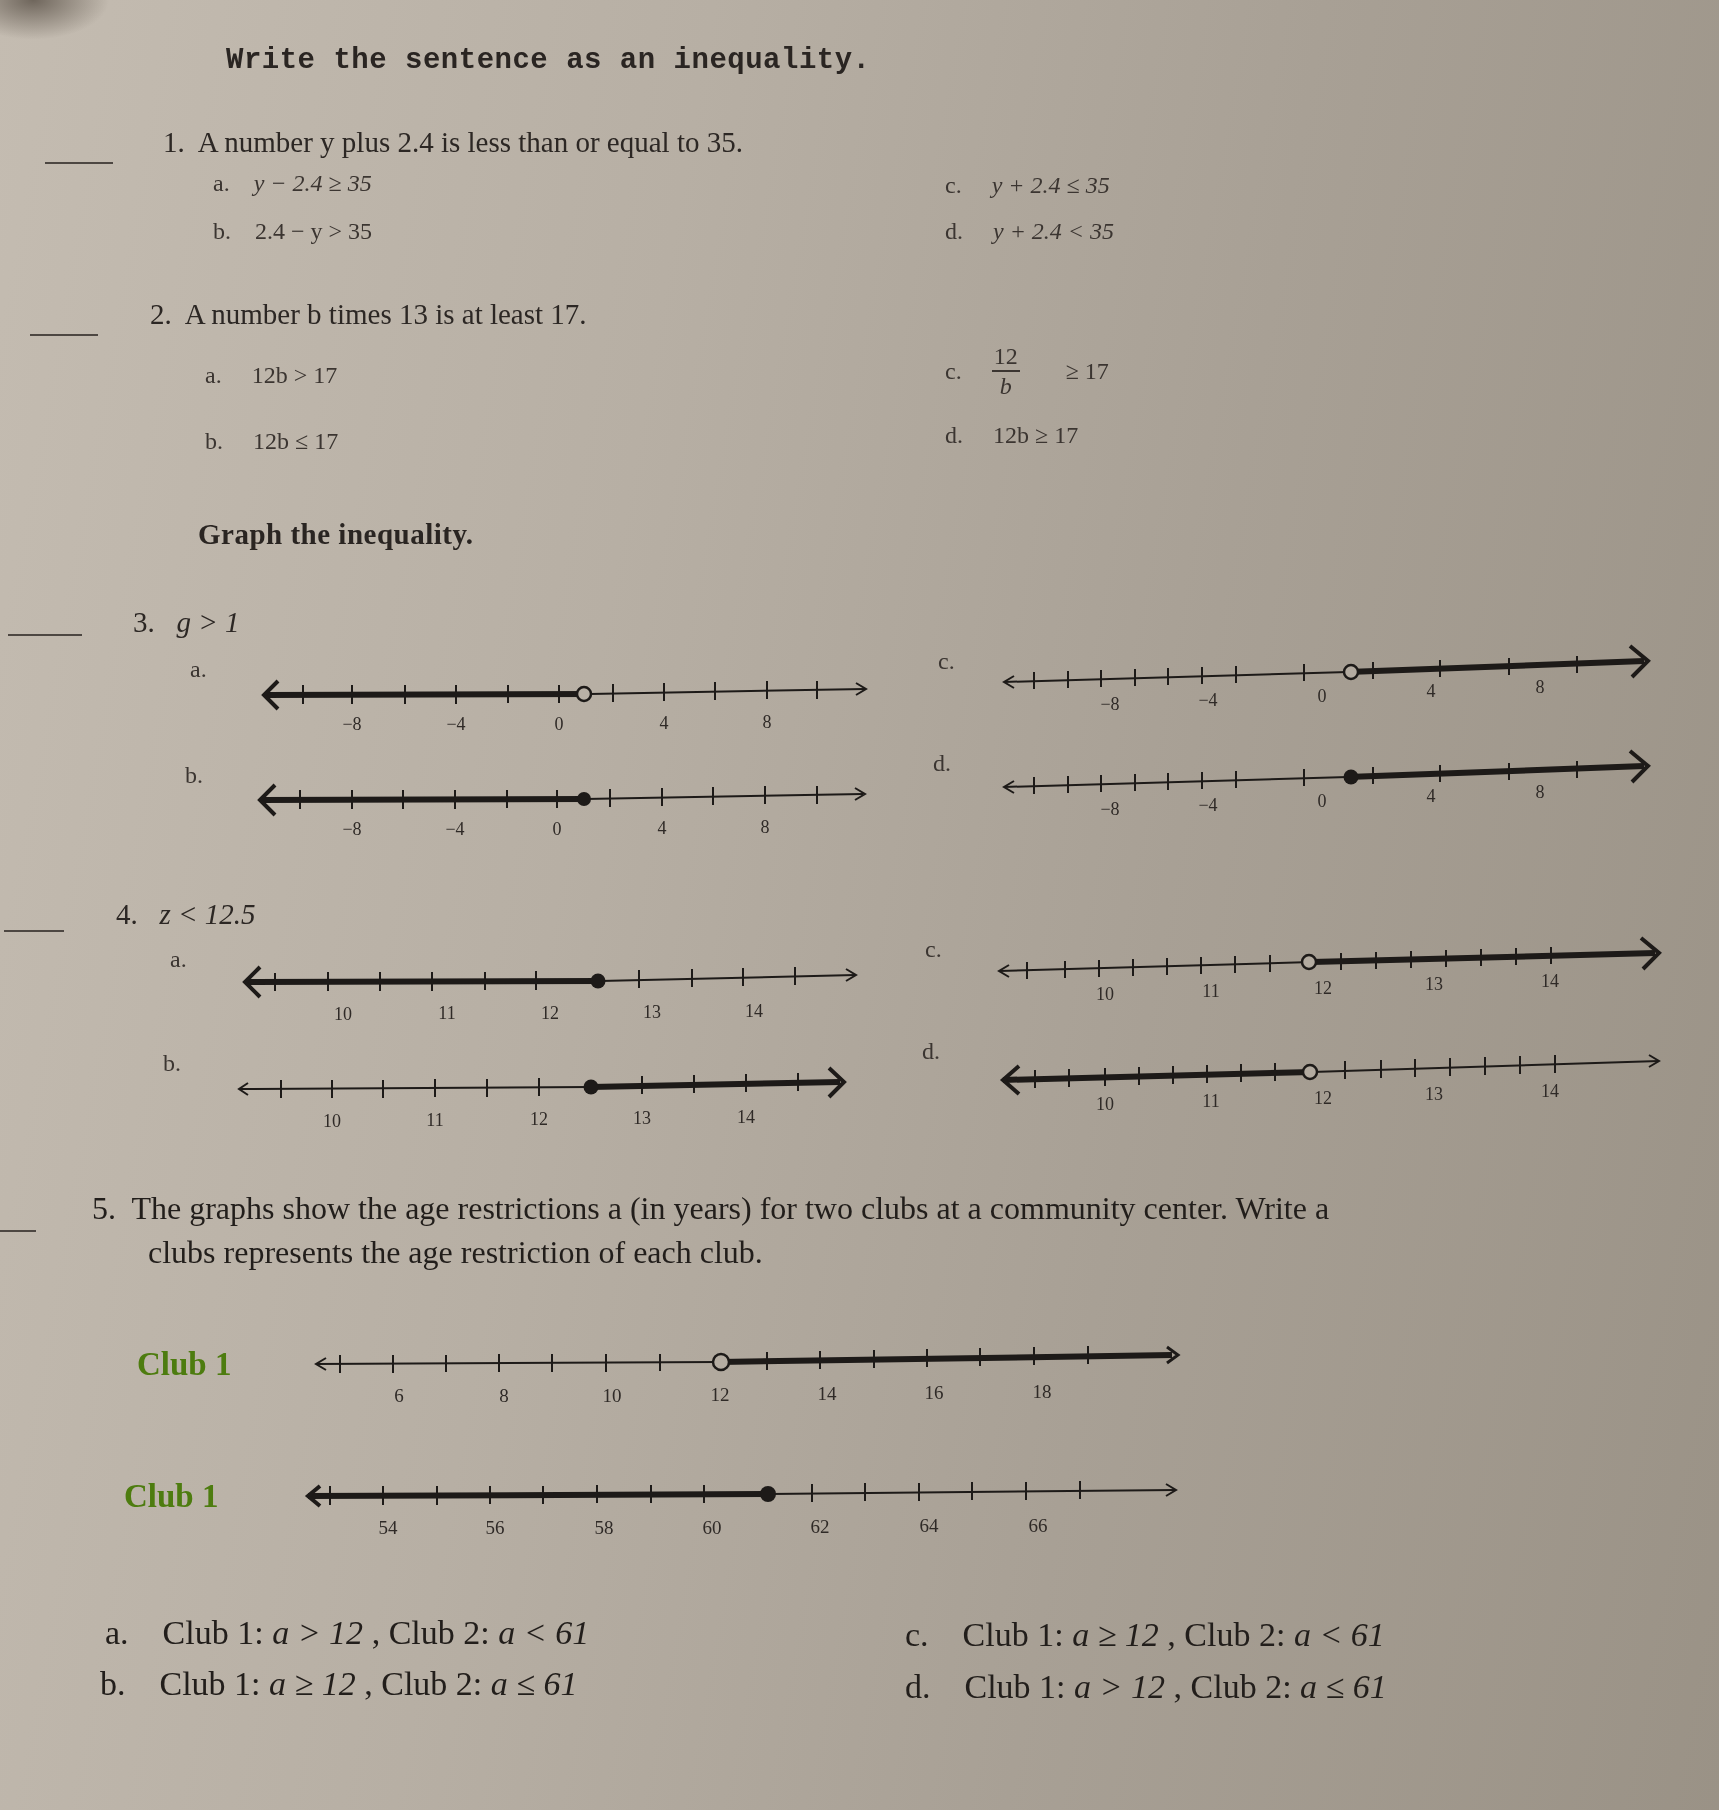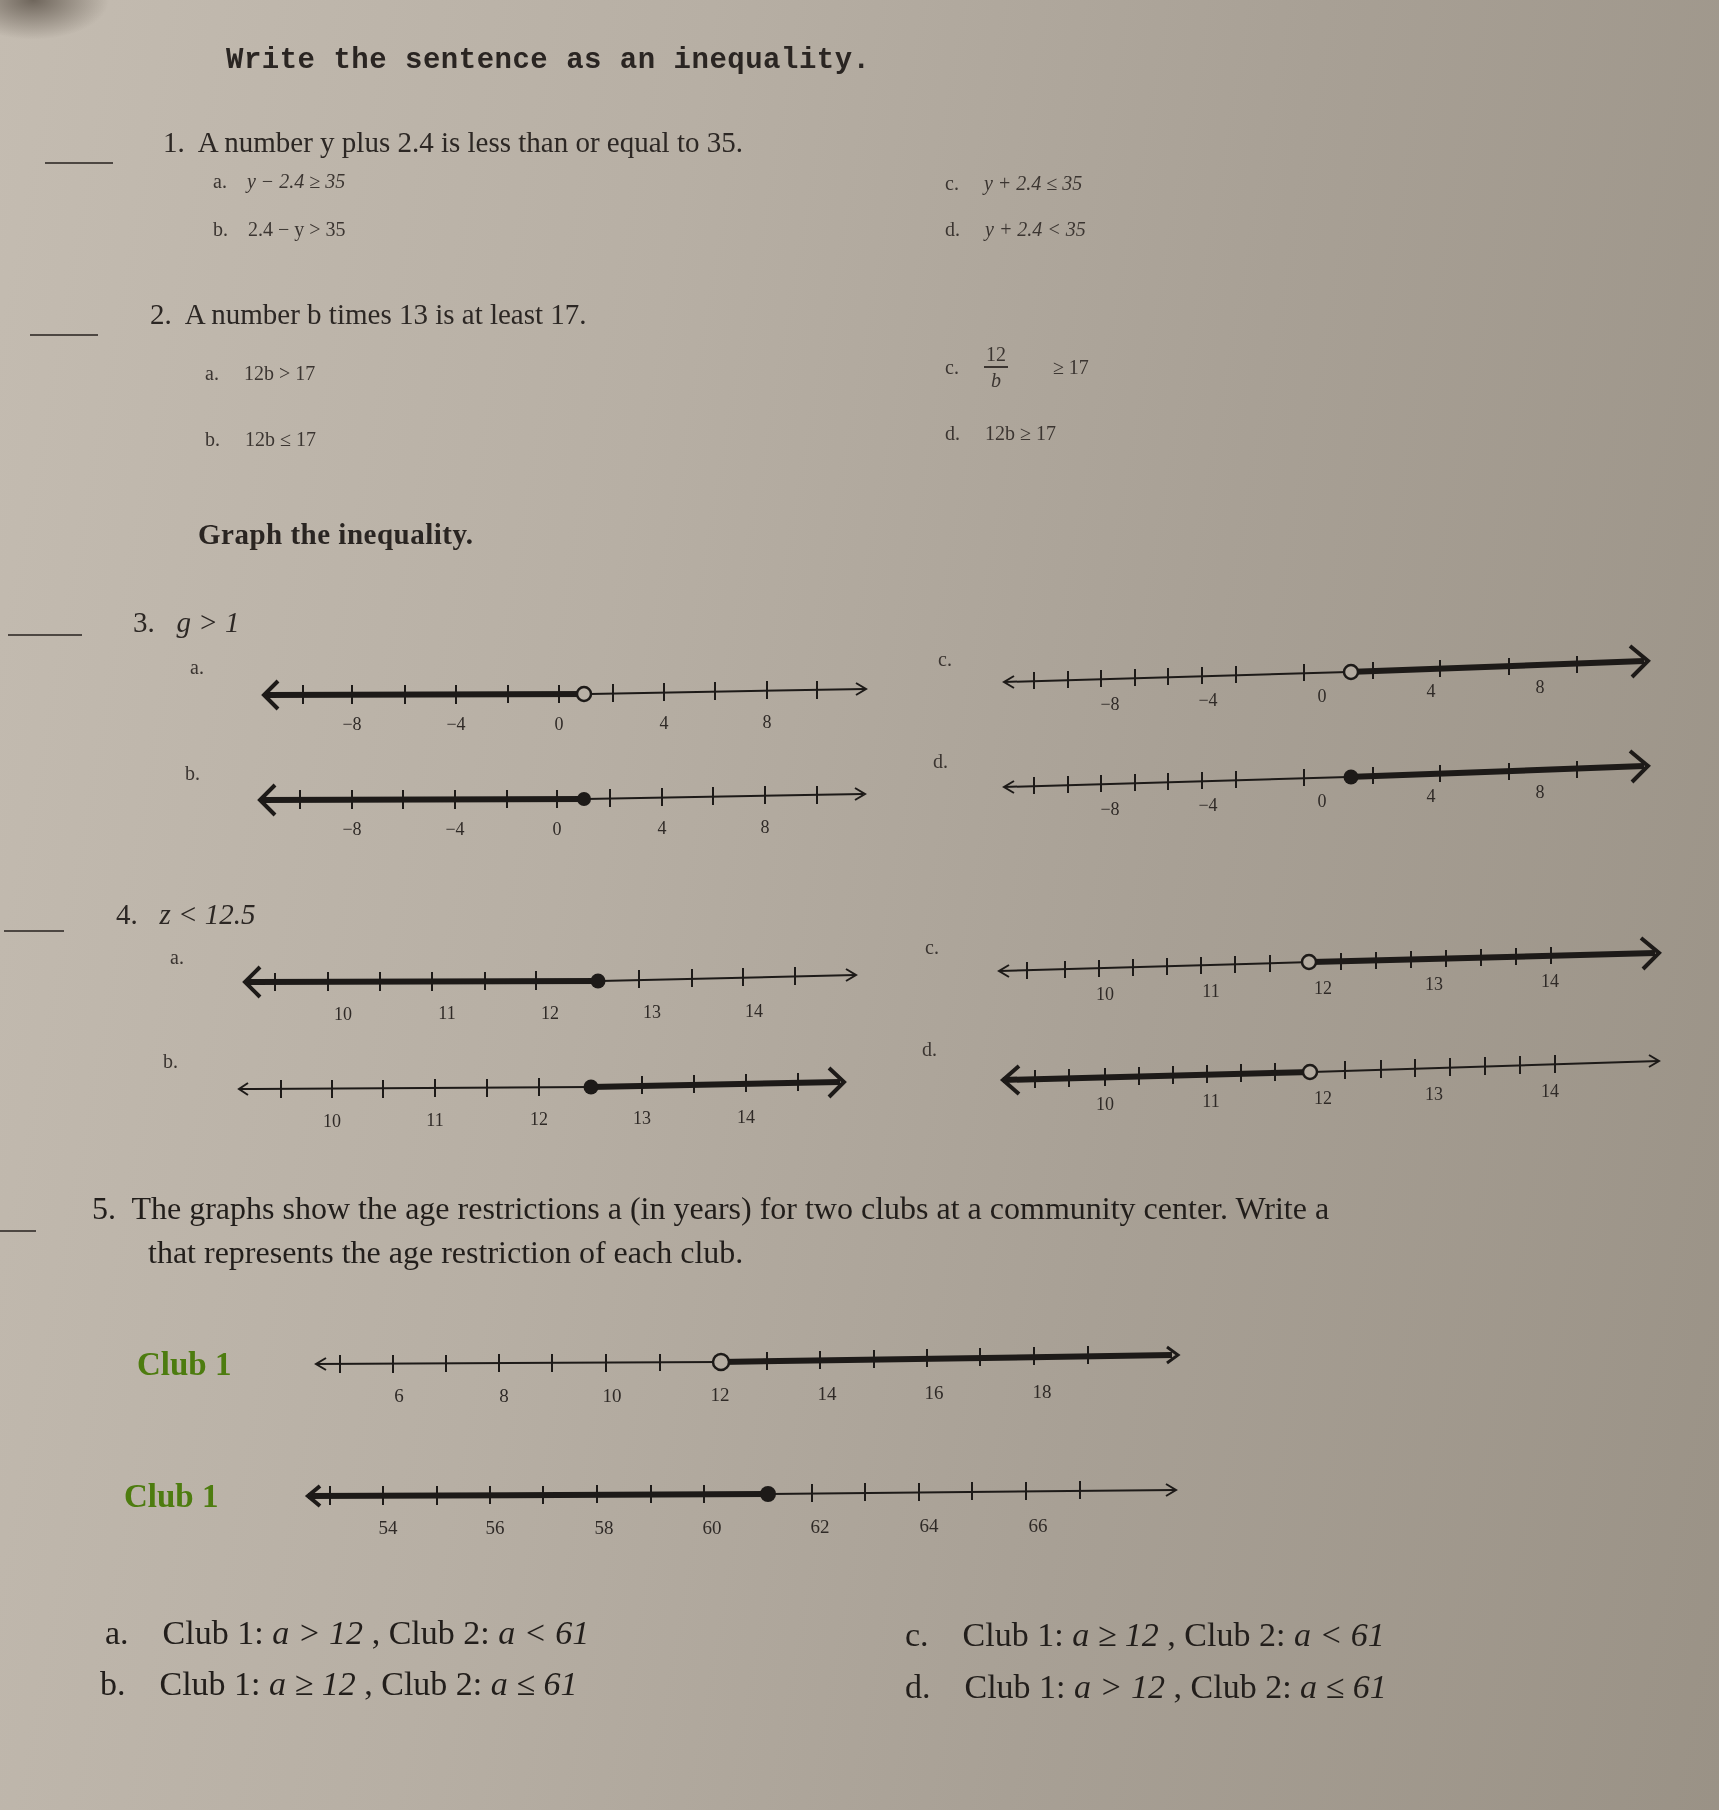--- a/index.html
+++ b/index.html
@@ -5,21 +5,21 @@
   html,body{margin:0;padding:0;}
   body{
     width:1719px;height:1810px;overflow:hidden;position:relative;
     background:linear-gradient(100deg,#c3bbb0 0%,#b5ad a2 30%,#a9a196 60%,#9c9487 100%);
     background:linear-gradient(100deg,#c4bcb1 0%,#b7afa4 35%,#a8a095 65%,#9a9286 100%);
     font-family:"Liberation Serif","DejaVu Serif",serif;color:#262220;
   }
   .abs{position:absolute;}
   .heading{font-weight:bold;font-size:29px;letter-spacing:0.5px;color:#2a2522;}
   .qtext{font-size:29px;color:#2c2724;}
-  .opt{font-size:20px;color:#3b3531;}
+  .opt{font-size:24px;color:#3b3531;}
   .blank{height:2px;background:#4d4742;}
   .q5text{font-size:32px;color:#221e1b;}
   .clubname{font-weight:bold;font-size:33px;color:#4d7c0f;}
   .ans5{font-size:34px;color:#221e1b;}
   .italic{font-style:italic;}
   .frac{display:inline-block;vertical-align:middle;text-align:center;line-height:1;}
   .frac .num{display:block;border-bottom:2px solid #3b3531;padding:0 2px 2px;}
   .frac .den{display:block;padding-top:2px;font-style:italic;}
   svg.nl{position:absolute;overflow:visible;}
   svg.nl text{font-family:"Liberation Serif",serif;fill:#2f2a27;}
@@ -289,21 +289,21 @@
   <text x="328" y="74" font-size="18" text-anchor="middle">12</text>
   <text x="439" y="70" font-size="18" text-anchor="middle">13</text>
   <text x="555" y="67" font-size="18" text-anchor="middle">14</text>
 </svg>
 
 <div class="abs blank" style="left:0px;top:1230px;width:36px;"></div>
 <div class="abs q5text" style="left:92px;top:1190px;white-space:nowrap;">
   <span>5.</span>&nbsp;
   <span>The graphs show the age restrictions a (in years) for two clubs at a community center. Write a</span>
 </div>
-<div class="abs q5text" style="left:148px;top:1234px;">that represents the age restriction of each club.</div>
+<div class="abs q5text" style="left:148px;top:1234px;">clubs represents the age restriction of each club.</div>
 
 <div class="abs clubname" style="left:137px;top:1346px;">Club 1</div>
 <div class="abs clubname" style="left:124px;top:1478px;">Club 1</div>
 
 <svg class="nl" style="left:312px;top:1338px;" width="880" height="70" viewBox="0 0 880 70">
   <line x1="4" y1="26" x2="408" y2="24" stroke="#1d1a18" stroke-width="2"></line>
   <line x1="408" y1="24" x2="860" y2="17" stroke="#1d1a18" stroke-width="6"></line>
   <polyline points="14,20 4,26 14,32" fill="none" stroke="#1d1a18" stroke-width="2"></polyline>
   <polyline points="855,9 866,17 855,25" fill="none" stroke="#1d1a18" stroke-width="3"></polyline>
   <g stroke="#1d1a18" stroke-width="2">

